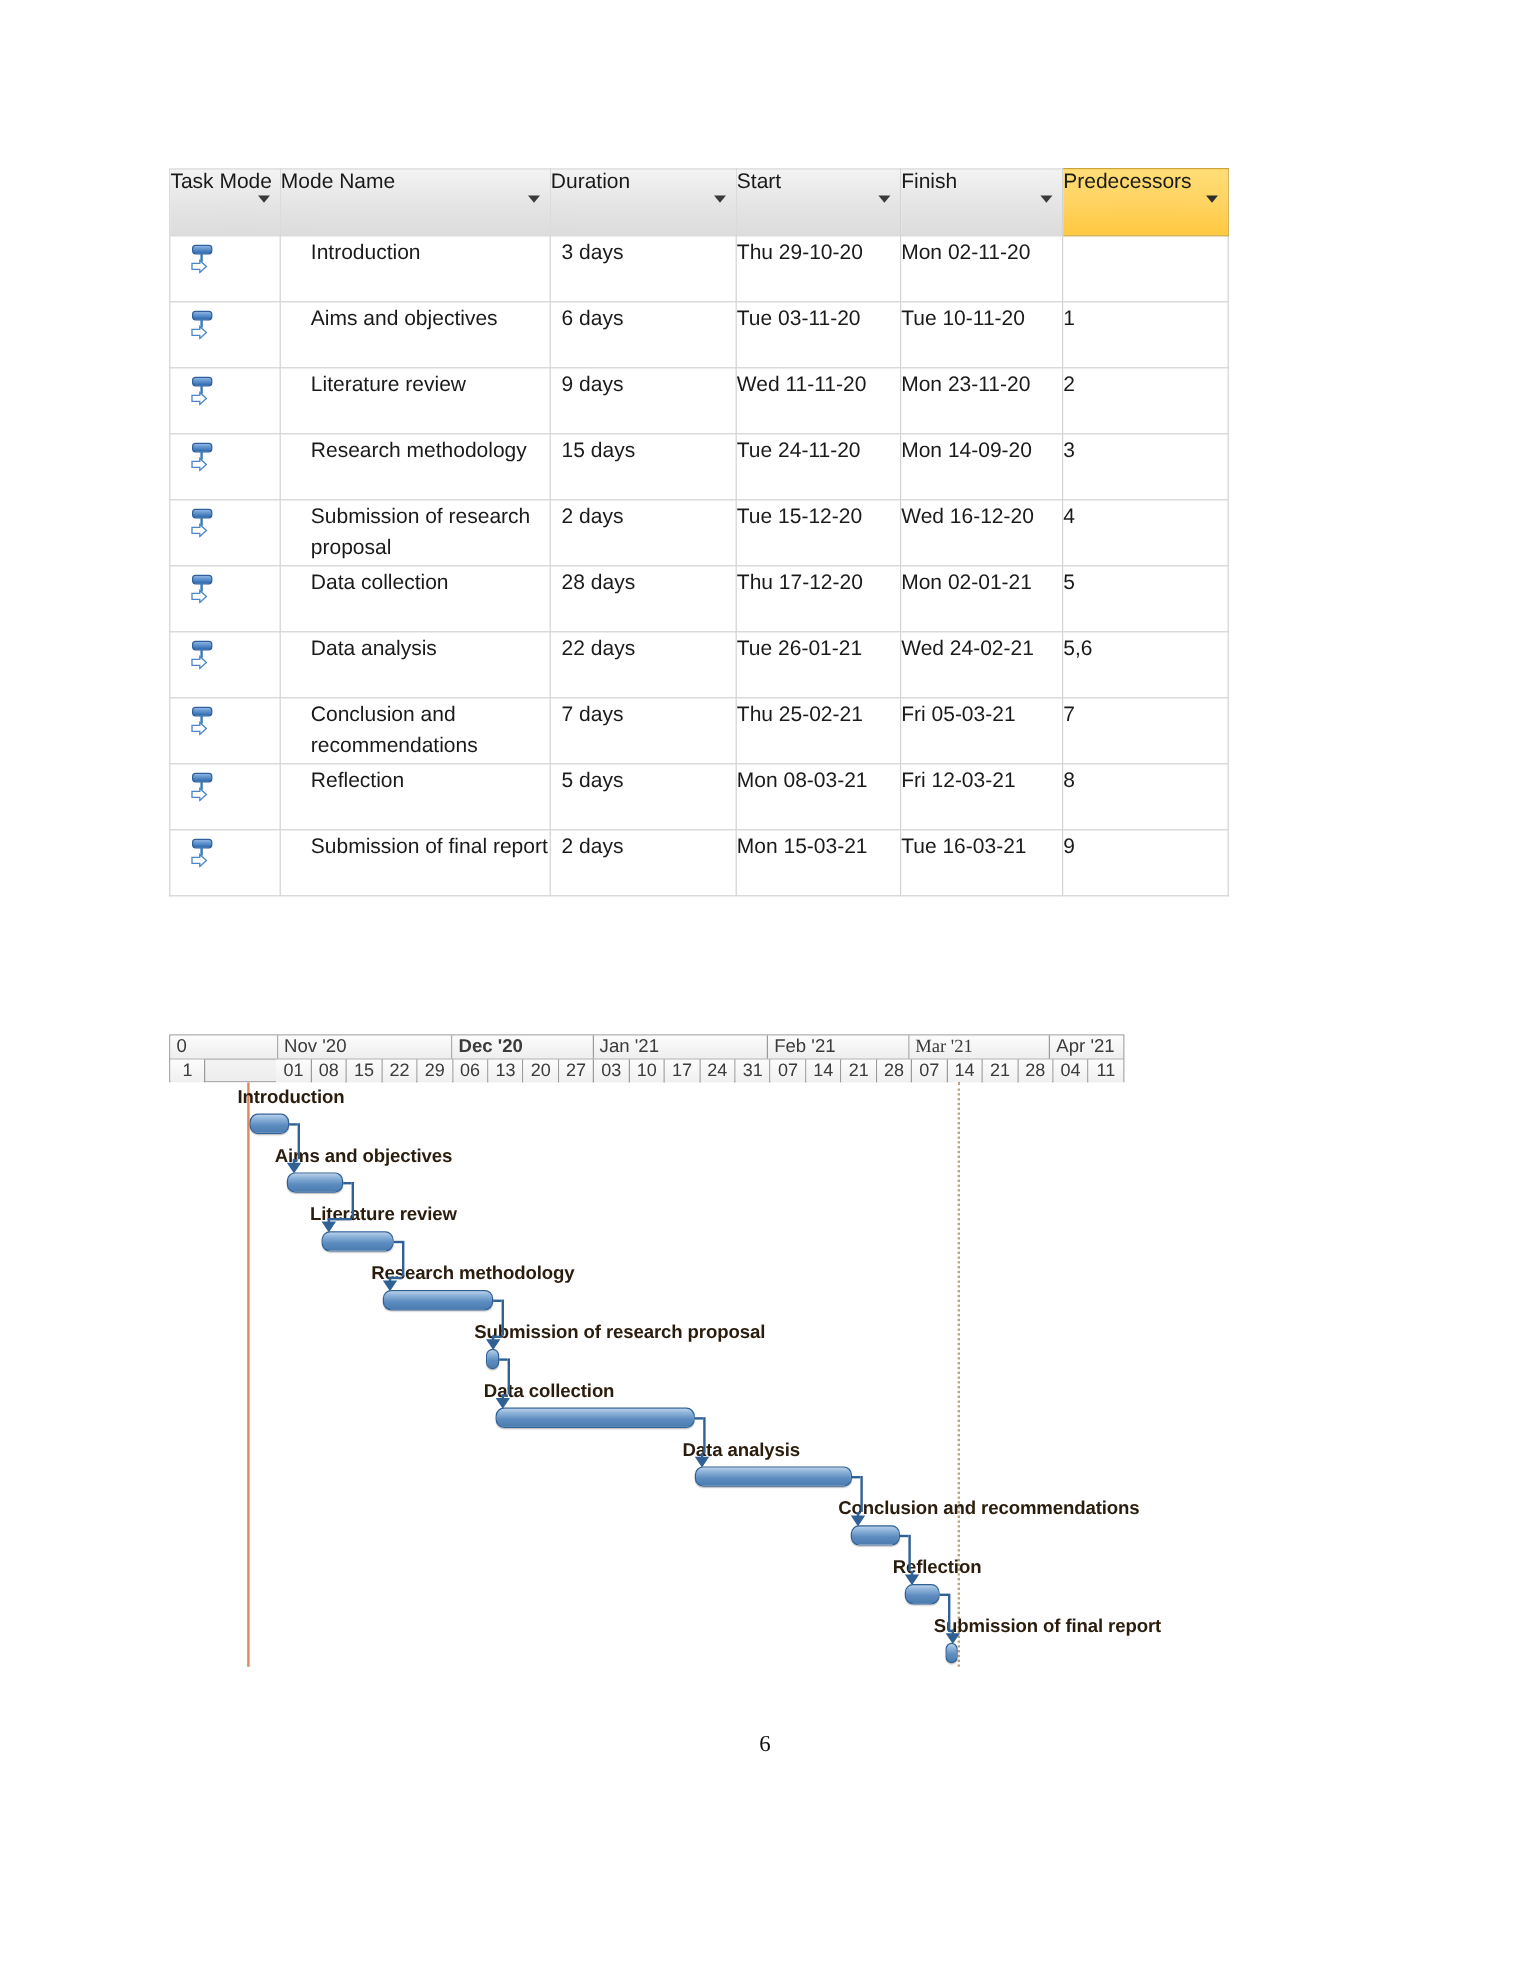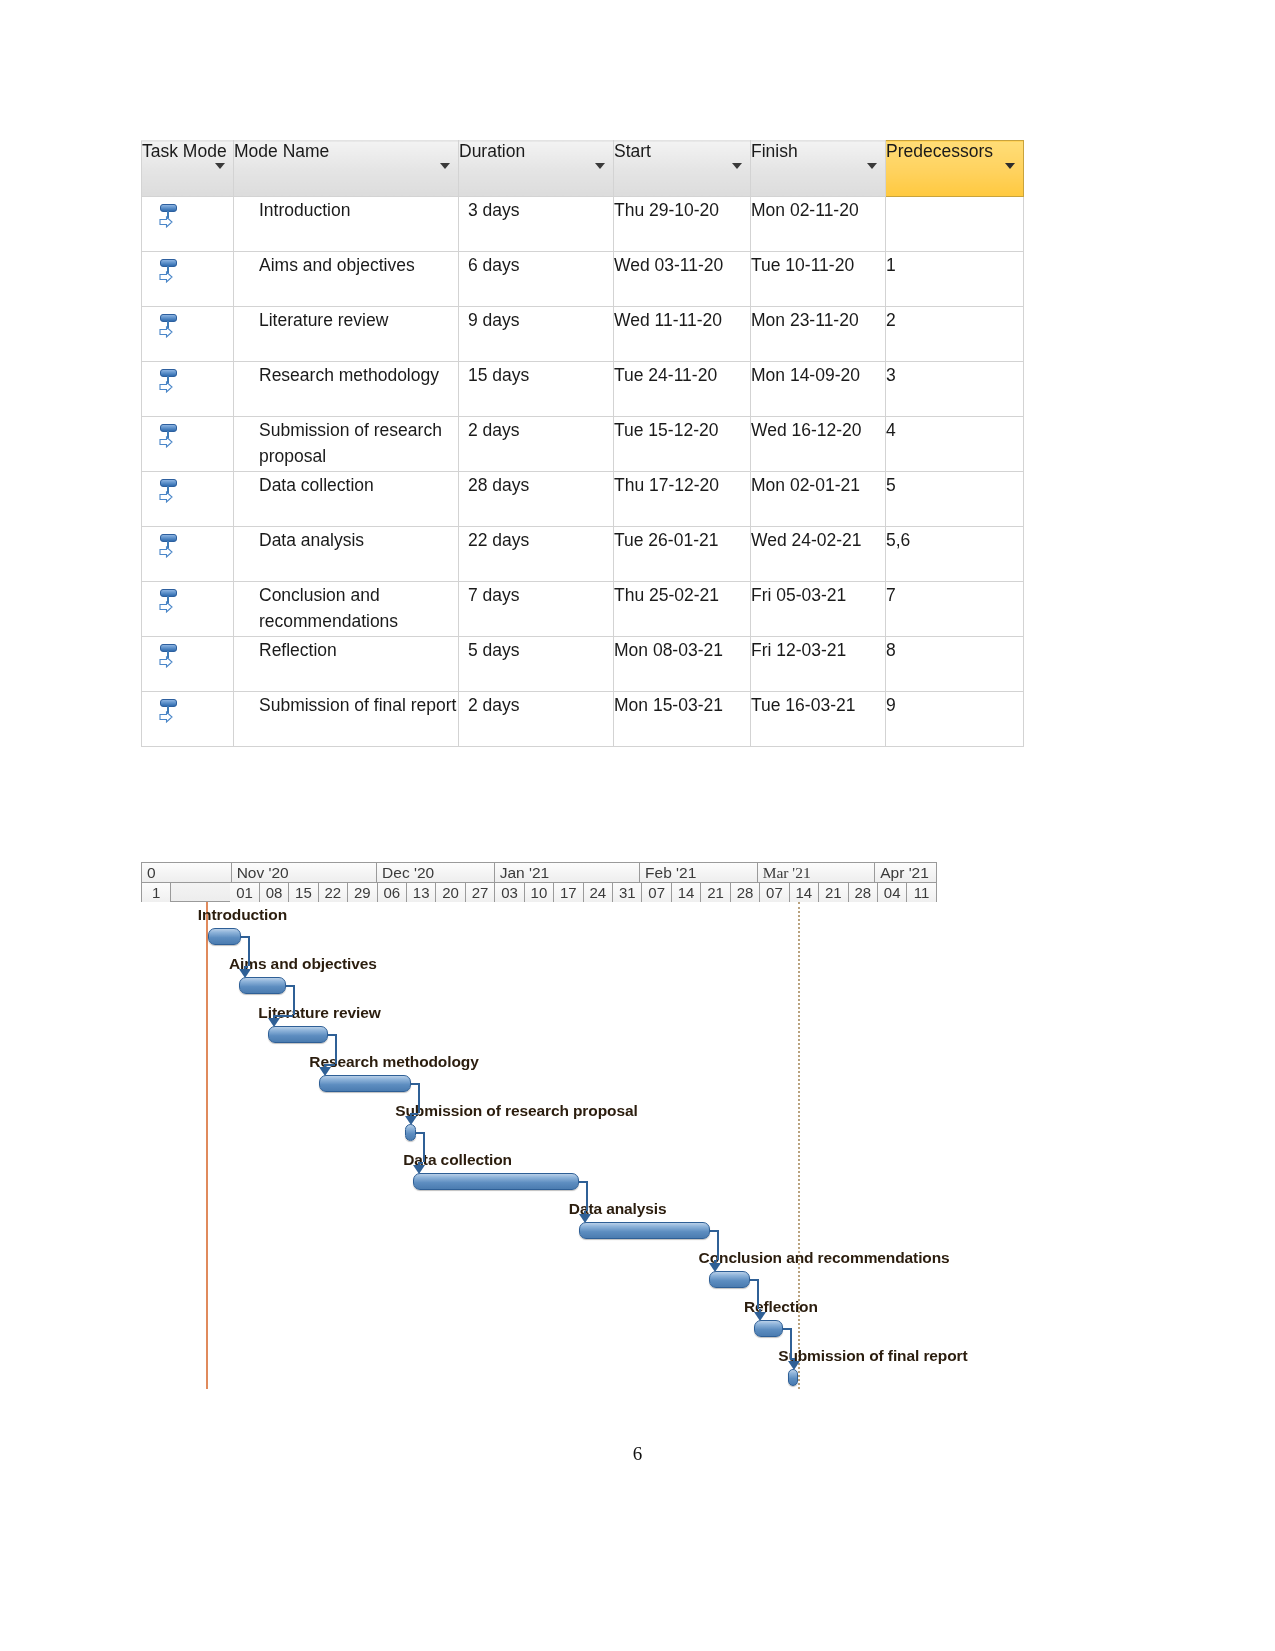--- a/index.html
+++ b/index.html
@@ -264,21 +264,21 @@
               <span class="mode-icon">
                 <span class="pin"></span>
                 <span class="stem"></span>
                 <svg class="arrow" viewBox="0 0 14 12">
                   <path d="M1 3.5 H7.5 V1 L13 6 L7.5 11 V8.5 H1 Z" fill="#ffffff" stroke="#4a86c8" stroke-width="1.1"></path>
                 </svg>
               </span>
             </td>
             <td class="cell-name">Aims and objectives</td>
             <td class="cell-dur">6 days</td>
-            <td>Wed 03-11-20</td>
+            <td>Tue 03-11-20</td>
             <td>Tue 10-11-20</td>
             <td>1</td>
           </tr>
           <tr>
             <td class="cell-mode">
               <span class="mode-icon">
                 <span class="pin"></span>
                 <span class="stem"></span>
                 <svg class="arrow" viewBox="0 0 14 12">
                   <path d="M1 3.5 H7.5 V1 L13 6 L7.5 11 V8.5 H1 Z" fill="#ffffff" stroke="#4a86c8" stroke-width="1.1"></path>
@@ -405,21 +405,21 @@
           </tr>
         </tbody>
     </table>
   </div>
 
   <div class="gantt">
     <div class="timeline">
       <div class="tl-months" id="tl-months">
           <div class="m" style="flex: 3 0 0px;">0</div>
           <div class="m" style="flex: 5 0 0px;">Nov '20</div>
-          <div class="m" style="flex: 4 0 0px;">Dec '20</div>
+          <div class="m" style="flex: 4 0 0px; font-weight: bold;">Dec '20</div>
           <div class="m" style="flex: 5 0 0px;">Jan '21</div>
           <div class="m" style="flex: 4 0 0px;">Feb '21</div>
           <div class="m" style="flex: 4 0 0px; font-family: Liberation Serif, serif;">Mar '21</div>
           <div class="m" style="flex: 2 0 0px;">Apr '21</div>
         </div>
       <div class="tl-weeks" id="tl-weeks">
           <div class="w" style="flex: 1 0 0px;">1</div>
           <div class="w" style="flex: 1 0 0px; margin-top: 42px;">18</div>
           <div class="w" style="flex: 1 0 0px; margin-top: 33px;">25</div>
           <div class="w" style="flex: 1 0 0px;">01</div>

